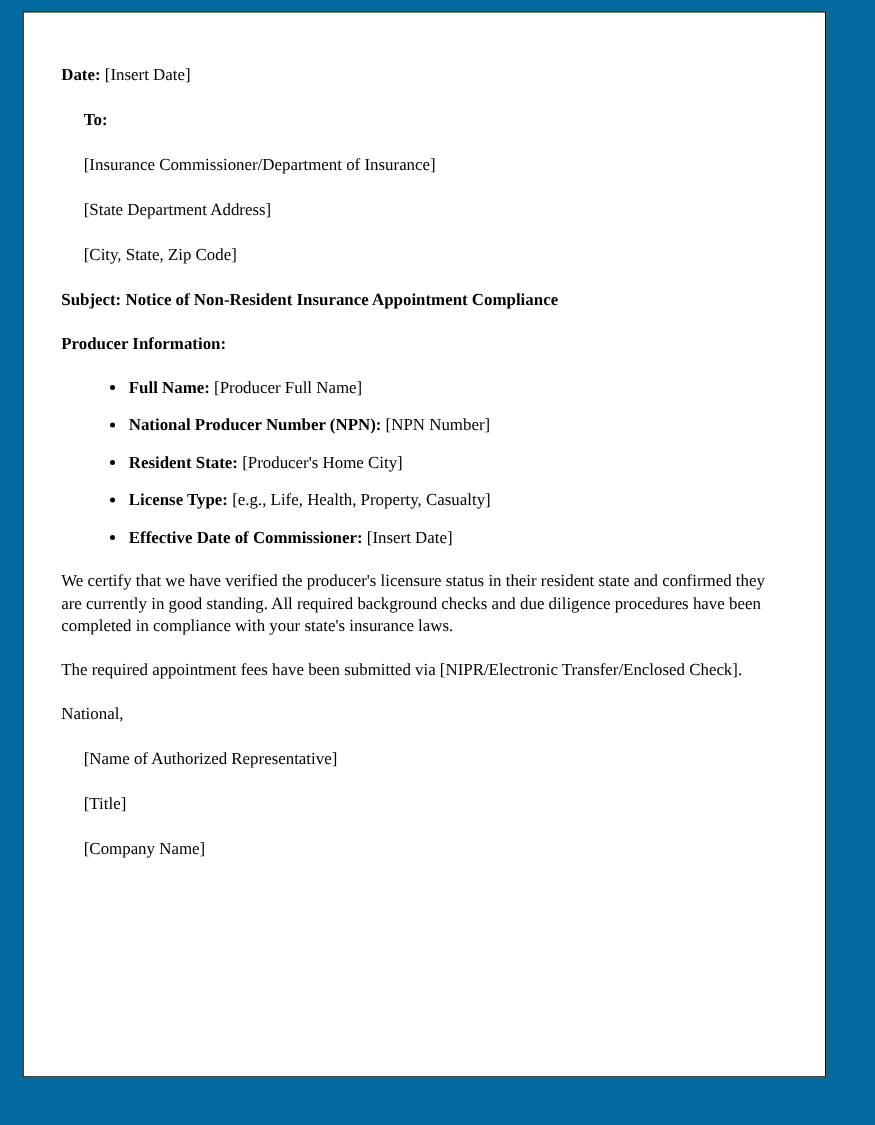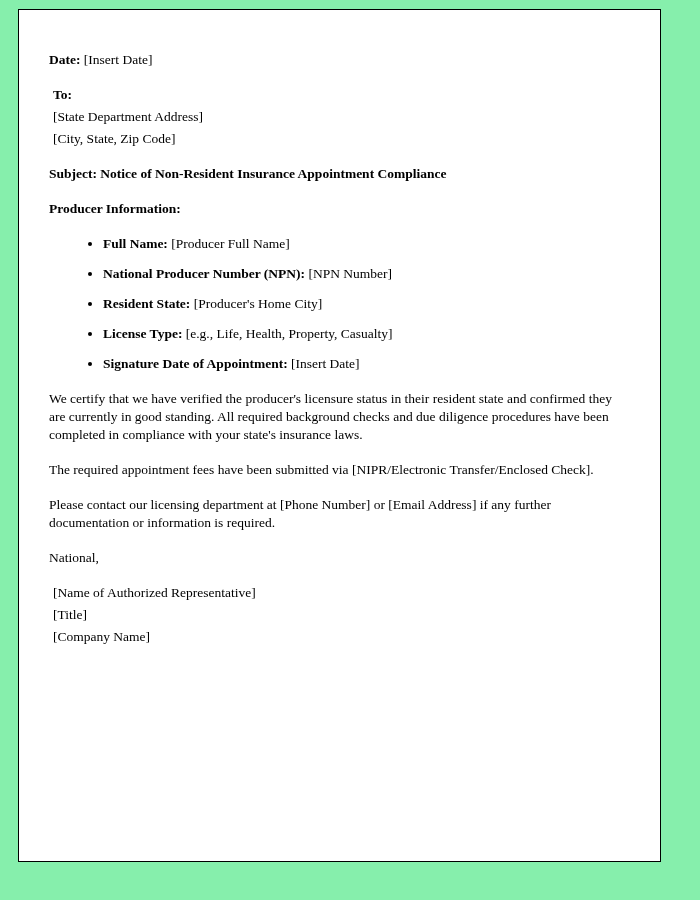--- a/index.html
+++ b/index.html
@@ -1,80 +1,80 @@
 <!DOCTYPE html>
 <html><head>
   <meta charset="utf-8">
   <style>
     html, body { margin: 0; padding: 0; background: #ffffff; }
     .page {
       position: relative;
       width: 700px;
       height: 900px;
-      background: #86efac;
+      background: #0369a1;
       font-family: "Liberation Serif", serif;
       font-size: 13.5px;
       line-height: 18px;
       color: #000000;
       overflow: hidden;
     }
     .sheet {
       position: absolute;
       left: 18px;
       top: 9px;
       width: 643px;
       height: 853px;
       border: 1px solid #000000;
       box-sizing: border-box;
       padding: 41px 30px 30px 30px;
       background: #ffffff;
     }
     .para { margin: 0 0 17px 0; }
-    .block-line { margin: 4px; }
+    .block-line { margin: 18px; }
     .bold { font-weight: bold; }
     ul.producer-list {
       margin: 0 0 17px 0;
       padding-left: 42px;
       list-style-type: disc;
     }
     ul.producer-list li { margin: 12px; }
   </style>
 </head>
 <body>
 
 <div class="page">
   <div class="sheet">
 
     <p class="para"><span class="bold">Date:</span><span> [Insert Date]</span></p>
 
     <div class="para">
       <div class="block-line bold">To:</div>
+      <div class="block-line">[Insurance Commissioner/Department of Insurance]</div>
       <div class="block-line">[State Department Address]</div>
       <div class="block-line">[City, State, Zip Code]</div>
     </div>
 
     <p class="para bold">Subject: Notice of Non-Resident Insurance Appointment Compliance</p>
 
 
 
     <p class="para bold">Producer Information:</p>
 
     <ul class="producer-list">
       <li><span class="bold">Full Name:</span><span> [Producer Full Name]</span></li>
       <li><span class="bold">National Producer Number (NPN):</span><span> [NPN Number]</span></li>
       <li><span class="bold">Resident State:</span><span> [Producer's Home City]</span></li>
       <li><span class="bold">License Type:</span><span> [e.g., Life, Health, Property, Casualty]</span></li>
-      <li><span class="bold">Signature Date of Appointment:</span><span> [Insert Date]</span></li>
+      <li><span class="bold">Effective Date of Commissioner:</span><span> [Insert Date]</span></li>
     </ul>
 
     <p class="para">We certify that we have verified the producer's licensure status in their resident state and confirmed they are currently in good standing. All required background checks and due diligence procedures have been completed in compliance with your state's insurance laws.</p>
 
     <p class="para">The required appointment fees have been submitted via [NIPR/Electronic Transfer/Enclosed Check].</p>
 
-    <p class="para">Please contact our licensing department at [Phone Number] or [Email Address] if any further documentation or information is required.</p>
 
     <p class="para">National,</p>
 
     <div class="para">
       <div class="block-line">[Name of Authorized Representative]</div>
       <div class="block-line">[Title]</div>
       <div class="block-line">[Company Name]</div>
     </div>
 
   </div>

